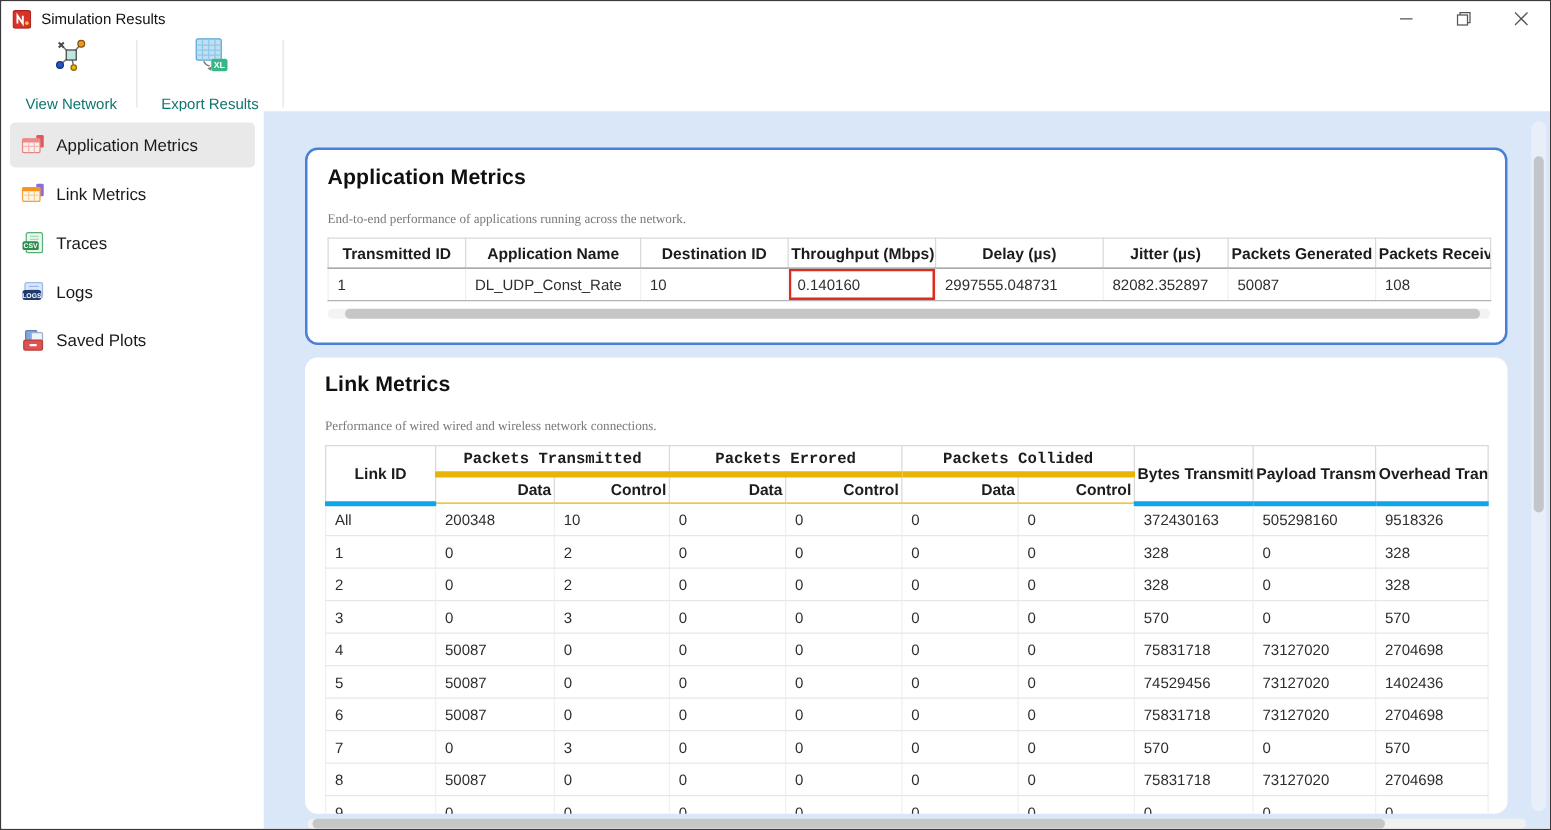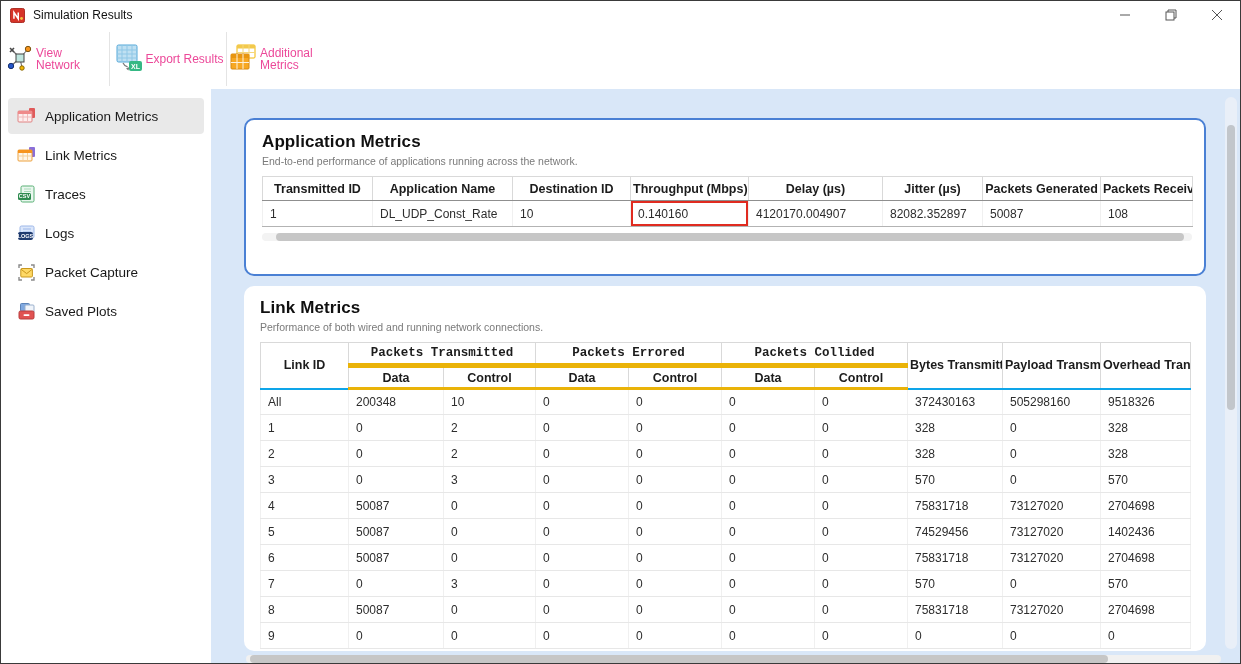--- a/index.html
+++ b/index.html
@@ -7,49 +7,49 @@
 
   
   .titlebar{height:28px;display:flex;align-items:center;background:#fff;}
   .app-icon{margin-left:9px;display:flex;align-items:center;}
   .title-text{margin-left:8px;font-size:12px;color:#111;}
   .win-controls{margin-left:auto;display:flex;height:28px;}
   .win-btn{width:46px;height:28px;display:flex;align-items:center;justify-content:center;cursor:pointer;}
 
   
   .toolbar{height:60px;display:flex;align-items:stretch;background:#fff;padding-left:4px;}
-  .tool-btn{display:flex;flex-direction:row;align-items:center;justify-content:center;gap:1px;font-size:12px;color:#ec4899;cursor:pointer;}
+  .tool-btn{display:flex;flex-direction:column;align-items:center;justify-content:center;gap:15px;font-size:12px;color:#0f766e;cursor:pointer;}
   .tool-btn .lbl{line-height:12px;}
   .tb-vn{width:104px;}.tb-er{width:116px;}.tb-am{width:126px;}
   .tool-sep{width:1px;background:#e4e4e4;margin:3px 0;}
 
   
   .sidebar{position:absolute;left:0;top:88px;width:210px;bottom:0;background:#fff;padding-top:9px;box-sizing:border-box;}
   .side-item{height:36px;margin:0 7px 3px 7px;display:flex;align-items:center;gap:9px;padding-left:8px;border-radius:4px;font-size:13.5px;color:#191919;cursor:pointer;}
   .side-item.selected{background:#e9e9e9;}
   .side-item .ic{width:20px;display:flex;justify-content:center;}
 
   
   .main{position:absolute;left:210px;top:88px;right:0;bottom:0;background:#d9e7f8;overflow:hidden;}
   .card{position:absolute;left:33px;width:962px;background:#fff;border-radius:10px;box-sizing:border-box;overflow:hidden;}
   .card.app{top:29px;height:158px;border:2px solid #4a80d4;}
   .card.link{top:197px;height:365px;}
   .card-inner{padding:12px 16px;}
   .card h2{margin:0;font-size:17px;font-weight:700;color:#101010;letter-spacing:.1px;}
-  .card .sub{margin-top:3px;font-size:10.5px;color:#7a7a7a;}
+  .card .sub{margin-top:18px;font-size:10.5px;color:#7a7a7a;font-family:Liberation Serif, serif;}
 
   
   table.data-table{border-collapse:collapse;table-layout:fixed;width:930px;margin-top:9px;}
   .data-table th{font-size:12.5px;font-weight:600;color:#1c1c1c;height:24px;text-align:center;border:1px solid #d9d9d9;white-space:nowrap;overflow:hidden;padding:0 2px;box-sizing:border-box;}
   .data-table td{font-size:12px;color:#2d2d2d;height:26px;padding:0 4px 0 7px;border-left:1px solid #f0f0f0;border-right:1px solid #f0f0f0;border-bottom:1px solid #e7e7e7;white-space:nowrap;overflow:hidden;box-sizing:border-box;}
   #app-table thead th{border-bottom:1px solid #8f8f8f;}
   #app-table tbody tr:last-child td{border-bottom:1px solid #b3b3b3;}
   #link-table thead tr:first-child th.group{border-bottom:5px solid #eab308;height:23px;font-family:Liberation Mono, monospace;}
-  #link-table thead th[rowspan]{border-bottom:2px solid #0ea5e9;text-align:center;}
-  #link-table thead tr:last-child th{border-bottom:3px solid #eab308;height:23px;}
+  #link-table thead th[rowspan]{border-bottom:4px solid #0ea5e9;text-align:center;}
+  #link-table thead tr:last-child th{border-bottom:1px solid #eab308;height:23px;text-align:right;}
   td.hl{box-shadow:inset 0 0 0 2px #e02b20;}
 
   
   .hscroll{position:relative;height:8px;margin-top:6px;width:930px;background:#f3f3f3;border-radius:4px;}
   .hscroll .thumb{position:absolute;top:0;left:14px;right:8px;height:8px;background:#c6c6c6;border-radius:4px;}
   .vscroll{position:absolute;top:8px;bottom:14px;right:3px;width:12px;background:#e9eff8;border-radius:6px;}
   .vscroll .thumb{position:absolute;top:28px;left:2px;width:8px;height:285px;background:#c2c6cb;border-radius:4px;}
   .page-hscroll{position:absolute;left:35px;bottom:0;width:975px;height:8px;background:#f1f1f1;border-radius:4px;}
   .page-hscroll .thumb{position:absolute;top:0;left:4px;width:88%;height:8px;background:#c6c6c6;border-radius:4px;}
 </style>
@@ -115,33 +115,20 @@
           <path d="M5 7h20M5 11h20M5 15h20M10 2v17M15 2v17M20 2v17" stroke="#8fc7e6" stroke-width="1" fill="none"></path>
           <path d="M11 20c1 2.2 2.6 3.4 4.6 3.8" stroke="#7a7a7a" fill="none" stroke-width="1.2"></path>
           <path d="M14 25.5l3.4-1.4-1 3.4z" fill="#7a7a7a"></path>
           <rect x="17" y="18" width="13" height="10" rx="2" fill="#35b884"></rect>
           <text x="23.5" y="25.6" font-size="7" font-weight="bold" fill="#fff" text-anchor="middle" font-family="Liberation Sans, sans-serif">XL</text>
         </svg>
       </span>
       <span class="lbl">Export Results</span>
     </div>
     <div class="tool-sep"></div>
-    <div class="tool-btn tb-am">
-      <span>
-        <svg width="32" height="30" viewBox="0 0 32 30">
-          <rect x="10" y="2" width="18" height="13" rx="1" fill="#fff" stroke="#f2b705"></rect>
-          <rect x="10" y="2" width="18" height="3.5" fill="#f2c94c"></rect>
-          <path d="M10 9.5h18M16 2v13M22 2v13" stroke="#f5d77a" stroke-width="1"></path>
-          <rect x="4" y="11" width="18" height="15" rx="1" fill="#f7a823" stroke="#d88a10"></rect>
-          <rect x="4" y="11" width="18" height="4" fill="#e8950f"></rect>
-          <path d="M4 19.5h18M10 11v15M16 11v15" stroke="#ffffff" stroke-width="1" opacity="0.85"></path>
-        </svg>
-      </span>
-      <span class="lbl">Additional Metrics</span>
-    </div>
   </div>
 
   <div class="sidebar">
     <div class="side-item selected">
       <span class="ic">
         <svg width="19" height="19" viewBox="0 0 19 19">
             <rect x="12" y="1" width="6" height="10" rx="1" fill="#e05a5a"></rect>
             <rect x="1" y="4" width="14" height="11" rx="1" fill="#fdeeee" stroke="#e08484"></rect>
             <rect x="1" y="4" width="14" height="3" fill="#ef8a8a"></rect>
             <path d="M1 10h14M6 7v8M10.5 7v8" stroke="#f0b9b9"></path>
@@ -174,30 +161,20 @@
     <div class="side-item">
       <span class="ic">
         <svg width="19" height="19" viewBox="0 0 19 19">
             <rect x="3" y="2" width="14" height="12" rx="1.5" fill="#dbe7fb" stroke="#9db7e8"></rect>
             <path d="M6 5h8M6 8h8" stroke="#9db7e8"></path>
             <rect x="1" y="8" width="15" height="8" rx="2" fill="#1e3a6e"></rect>
             <text x="8.5" y="14" font-size="5.5" font-weight="bold" fill="#fff" text-anchor="middle" font-family="Liberation Sans, sans-serif">LOGS</text>
           </svg>
       </span>
       <span>Logs</span>
-    </div>
-    <div class="side-item">
-      <span class="ic">
-        <svg width="19" height="19" viewBox="0 0 19 19" fill="none">
-            <path d="M2 5V2h3M14 2h3v3M17 14v3h-3M5 17H2v-3" stroke="#8a8a8a" stroke-width="1.4"></path>
-            <rect x="3.8" y="5.5" width="11.6" height="8.5" rx="1" fill="#ffd966" stroke="#c9971c"></rect>
-            <path d="M4 6.2l5.7 4.4 5.6-4.4" stroke="#c9971c"></path>
-          </svg>
-      </span>
-      <span>Packet Capture</span>
     </div>
     <div class="side-item">
       <span class="ic">
         <svg width="19" height="19" viewBox="0 0 19 19">
             <rect x="3.5" y="1.5" width="9" height="8" rx="1" fill="#7fa8e0" stroke="#5b83b8"></rect>
             <rect x="8" y="3" width="9" height="8" rx="1" fill="#f0f4fa" stroke="#9ab0cc"></rect>
             <rect x="2" y="9" width="15" height="8" rx="1.5" fill="#e05252" stroke="#b93d3d"></rect>
             <rect x="6.5" y="12.2" width="6" height="1.8" rx="0.9" fill="#fff"></rect>
           </svg>
       </span>
@@ -233,37 +210,37 @@
                 <th>Packets Generated</th>
                 <th>Packets Receiv</th>
               </tr>
             </thead>
             <tbody>
               <tr>
                 <td>1</td>
                 <td>DL_UDP_Const_Rate</td>
                 <td>10</td>
                 <td class="hl">0.140160</td>
-                <td>4120170.004907</td>
+                <td>2997555.048731</td>
                 <td>82082.352897</td>
                 <td>50087</td>
                 <td>108</td>
               </tr>
             </tbody>
           </table>
         <div class="hscroll">
           <div class="thumb"></div>
         </div>
       </div>
     </div>
 
     <div class="card link">
       <div class="card-inner">
         <h2>Link Metrics</h2>
-        <div class="sub">Performance of both wired and running network connections.</div>
+        <div class="sub">Performance of wired wired and wireless network connections.</div>
         <table class="data-table" id="link-table">
             <colgroup>
               <col style="width: 88px;">
               <col style="width: 95px;">
               <col style="width: 92px;">
               <col style="width: 93px;">
               <col style="width: 93px;">
               <col style="width: 93px;">
               <col style="width: 93px;">
               <col style="width: 95px;">

